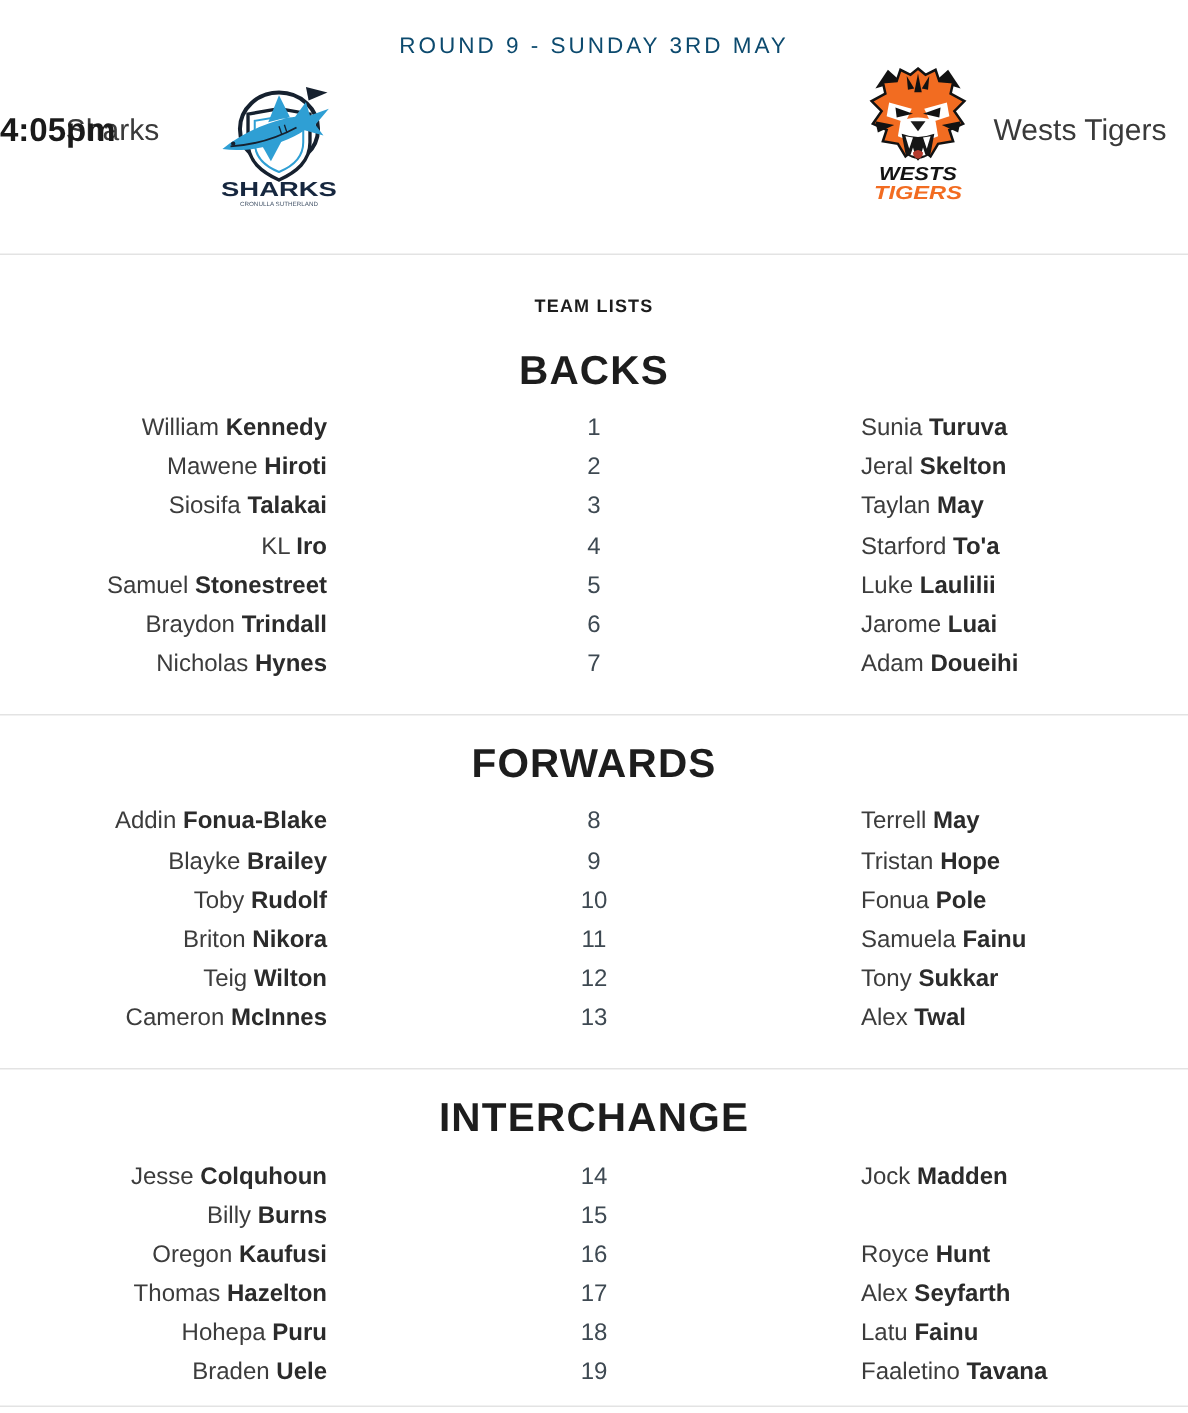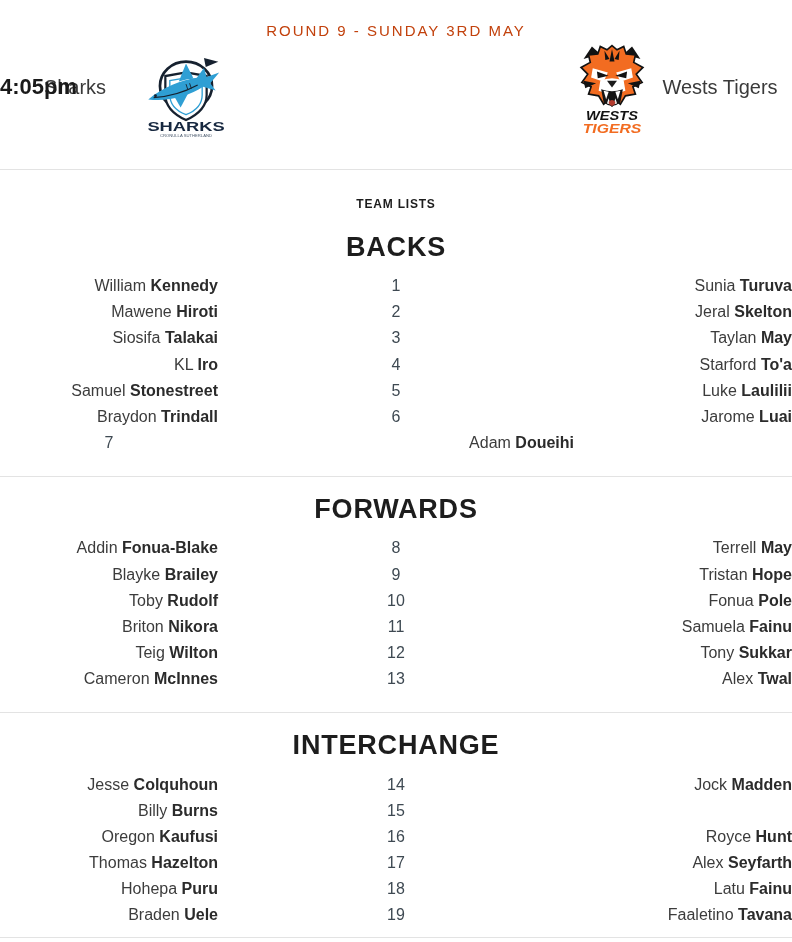--- a/index.html
+++ b/index.html
@@ -4,21 +4,21 @@
 <style>
   html,body{margin:0;padding:0;background:#ffffff;}
   body{
     width:792px;height:942px;overflow:hidden;position:relative;
     font-family:"Liberation Sans",sans-serif;color:#383838;
   }
   
   .header{position:relative;height:169px;border-bottom:1px solid #e3e3e3;}
   .round-label{
     position:absolute;top:22px;left:0;right:0;text-align:center;
-    font-size:15px;letter-spacing:2px;color:#c2410c;
+    font-size:15px;letter-spacing:2px;color:#0c4a6e;
   }
   .team-name{position:absolute;top:76px;font-size:20px;color:#3a3a3a;text-align:center;}
   .home-name{left:0;width:150px;}
   .away-name{left:648px;width:144px;text-align:center;}
   .kickoff{
     position:absolute;top:74px;left:0;right:0;text-align:left;
     font-size:22px;font-weight:700;color:#1a1a1a;
   }
   .home-logo{position:absolute;left:141px;top:50px;width:90px;height:88px;}
   .away-logo{position:absolute;left:570px;top:44px;width:84px;height:92px;}
@@ -31,21 +31,21 @@
     margin:21px 0 0 0;text-align:center;font-size:27px;line-height:22px;
     font-weight:700;letter-spacing:.8px;color:#1d1d1d;
   }
   .rows{margin-top:15px;}
   .row{
     display:grid;grid-template-columns:218px 356px 218px;
     height:26.2px;align-items:center;font-size:16px;color:#3c3c3c;
   }
   .cell-home{text-align:right;padding-left:44px;}
   .cell-num{text-align:center;color:#3e4952;}
-  .cell-away{text-align:right;}
+  .cell-away{text-align:left;}
   .row b{font-weight:700;color:#2b2b2b;}
   .divider{border:none;border-top:1px solid #e3e3e3;margin:20px 0 0 0;height:0;}
   .divider.last{margin-top:8px;}
 </style>
 </head>
 <body>
 
 <div class="header">
   <div class="round-label">ROUND 9 - SUNDAY 3RD MAY</div>
 
@@ -136,20 +136,21 @@
     <div class="cell-away"><span>Luke</span> <b>Laulilii</b></div>
   </div>
 
   <div class="row">
     <div class="cell-home"><span>Braydon</span> <b>Trindall</b></div>
     <div class="cell-num">6</div>
     <div class="cell-away"><span>Jarome</span> <b>Luai</b></div>
   </div>
 
   <div class="row">
+    <div class="cell-home"><span>Nicholas</span> <b>Hynes</b></div>
     <div class="cell-num">7</div>
     <div class="cell-away"><span>Adam</span> <b>Doueihi</b></div>
   </div>
 </div>
     <hr class="divider">
   </div>
 
   <div>
     <div class="section-heading">FORWARDS</div>
     <div class="rows">

